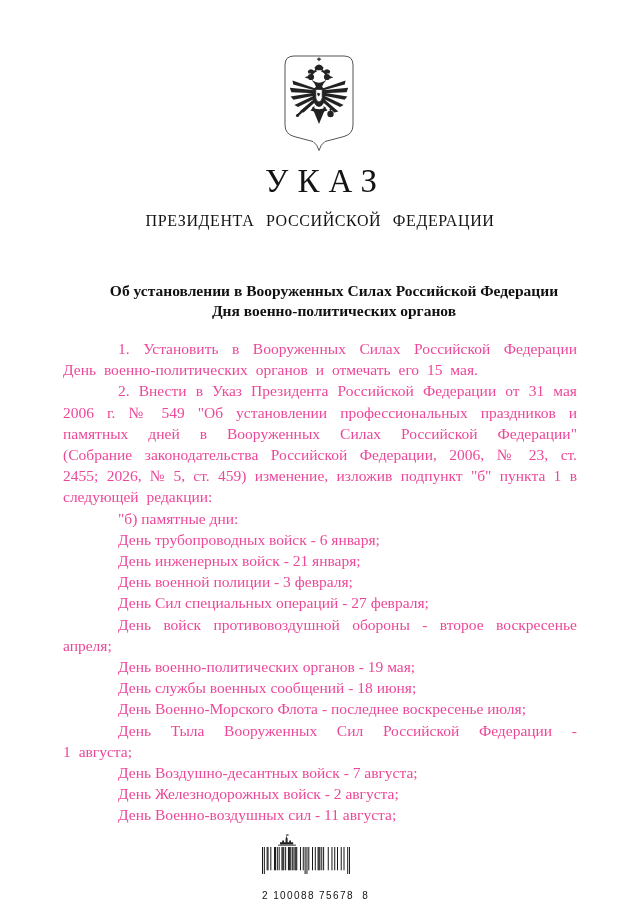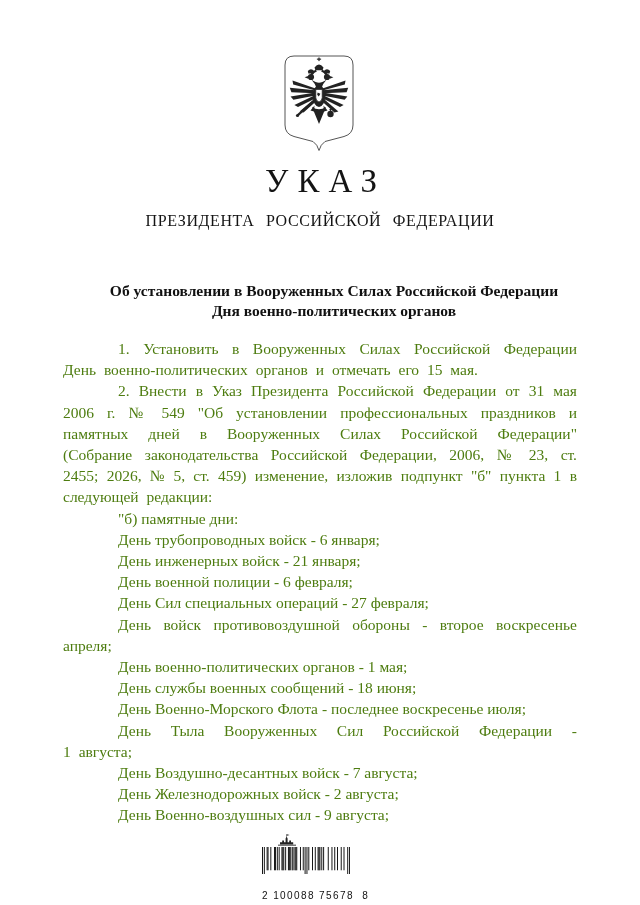--- a/index.html
+++ b/index.html
@@ -17,21 +17,21 @@
   .subheading {
     position:absolute; top:212px; left:0; width:640px; text-align:center;
     font-size:16px; word-spacing:7px; letter-spacing:0.6px; color:#141414;
   }
   .title {
     position:absolute; top:281px; left:14px; width:640px; text-align:center;
     font-weight:bold; font-size:15.5px; line-height:20px; color:#111;
   }
   .body {
     position:absolute; left:63px; top:338px; width:514px;
-    font-size:15.5px; line-height:21.2px; text-align:justify; color:#4d7c0f;
+    font-size:15.5px; line-height:21.2px; text-align:justify; color:#ec4899;
   }
   .body p { margin:0; text-indent:55px; }
   .body p.sparse { word-spacing:4px; }
   .barcode-block { position:absolute; left:262px; top:834px; width:90px; }
   .emblem { display:block; margin-left:15px; }
   .bars { display:block; margin-top:1px; }
   .digits {
     font-family:"Liberation Sans", sans-serif; font-size:10px;
     letter-spacing:1.4px; text-align:center; margin-top:16px; color:#111;
     white-space:pre;
@@ -90,30 +90,30 @@
     <div>Об установлении в Вооруженных Силах Российской Федерации</div>
     <div>Дня военно-политических органов</div>
   </div>
 
   <div class="body">
       <p class="sparse">1. Установить в Вооруженных Силах Российской Федерации День военно-политических органов и отмечать его 15 мая.</p>
       <p class="sparse">2. Внести в Указ Президента Российской Федерации от 31 мая 2006 г. № 549 "Об установлении профессиональных праздников и памятных дней в Вооруженных Силах Российской Федерации" (Собрание законодательства Российской Федерации, 2006, № 23, ст. 2455; 2026, № 5, ст. 459) изменение, изложив подпункт "б" пункта 1 в следующей редакции:</p>
       <p>"б) памятные дни:</p>
       <p>День трубопроводных войск - 6 января;</p>
       <p>День инженерных войск - 21 января;</p>
-      <p>День военной полиции - 6 февраля;</p>
+      <p>День военной полиции - 3 февраля;</p>
       <p>День Сил специальных операций - 27 февраля;</p>
       <p>День войск противовоздушной обороны - второе воскресенье апреля;</p>
-      <p>День военно-политических органов - 1 мая;</p>
+      <p>День военно-политических органов - 19 мая;</p>
       <p>День службы военных сообщений - 18 июня;</p>
       <p>День Военно-Морского Флота - последнее воскресенье июля;</p>
       <p class="sparse">День Тыла Вооруженных Сил Российской Федерации - 1&nbsp;августа;</p>
       <p>День Воздушно-десантных войск - 7 августа;</p>
       <p>День Железнодорожных войск - 2 августа;</p>
-      <p>День Военно-воздушных сил - 9 августа;</p>
+      <p>День Военно-воздушных сил - 11 августа;</p>
     </div>
 
   <div class="barcode-block">
     <svg class="emblem" viewBox="0 0 20 12" width="20" height="12" xmlns="http://www.w3.org/2000/svg" fill="#222">
       <rect x="9.3" y="0.2" width="0.5" height="2.6"></rect>
       <path d="M9.8 0.2 L12.6 1 L9.8 1.8 Z"></path>
       <path d="M3 10.6 V8.2 H5.2 V6.4 H7 V8.2 H8.6 V4.6 L9.6 2.6 L10.6 4.6 V8.2 H12.2 V6.4 H14 V8.2 H16.2 V10.6 Z"></path>
       <rect x="1" y="10.7" width="18" height="0.9"></rect>
     </svg>
     <svg class="bars" viewBox="0 0 95 29" width="88" height="27" preserveAspectRatio="none" xmlns="http://www.w3.org/2000/svg" fill="#111">

